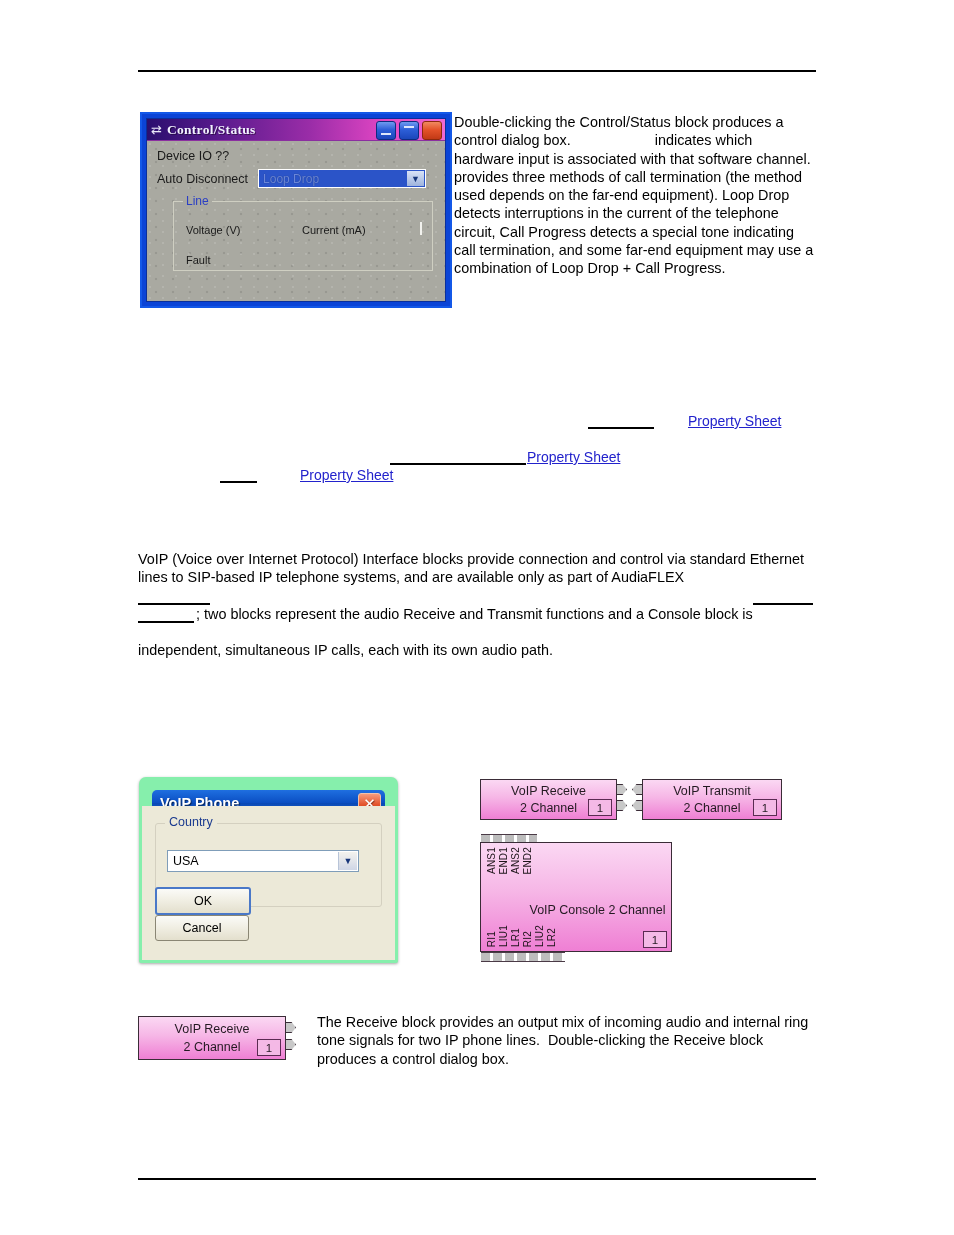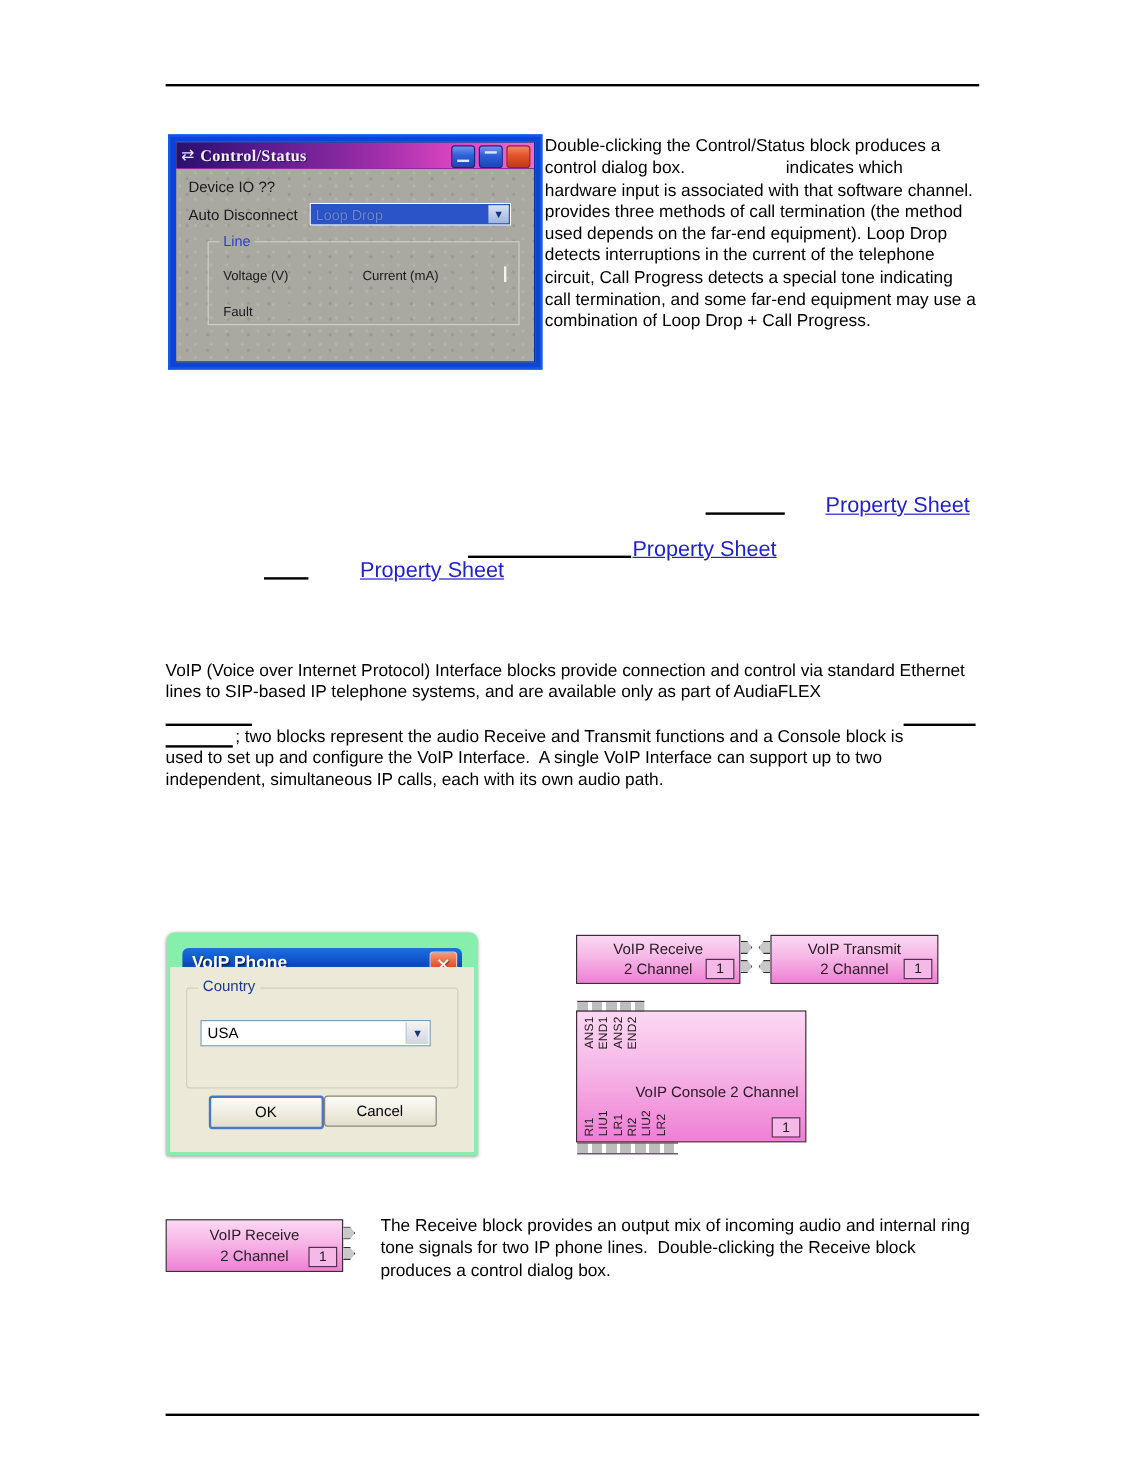--- a/index.html
+++ b/index.html
@@ -34,21 +34,21 @@
     position: absolute;
     font-size: 14.4px;
     line-height: 18.3px;
     color: #000;
     white-space: pre-wrap;
   }
 
   
   .ps-link {
     position: absolute;
-    font-size: 18px;
+    font-size: 14px;
     line-height: 18px;
     color: #2222cc;
     text-decoration: underline;
     white-space: nowrap;
   }
   
   .blank-rule {
     position: absolute;
     height: 1.5px;
     background: #000;
@@ -285,20 +285,21 @@
     border-left: 1px solid #b8c4d8;
     display: flex; align-items: center; justify-content: center;
     font-size: 9px;
     color: #16357a;
   }
   .xp-buttons {
     position: absolute;
     left: 12px; right: 12px; bottom: 18px;
     display: flex;
     justify-content: center;
+    flex-direction: column;
   }
   .xp-btn {
     width: 92px; height: 24px;
     background: linear-gradient(to bottom,#fbfbf8 0%, #f1efe4 45%, #e3dfcd 100%);
     border: 1px solid #8a8674;
     border-radius: 3px;
     font-size: 12.5px;
     color: #000;
     display: flex; align-items: center; justify-content: center;
   }
@@ -433,21 +434,20 @@
   <a class="ps-link" style="left:300px; top:466px;" href="#">Property Sheet</a>
 
   <div class="body-text" style="left:138px; top:550px; width:680px;">VoIP (Voice over Internet Protocol) Interface blocks provide connection and control via standard Ethernet lines to SIP-based IP telephone systems, and are available only as part of AudiaFLEX</div>
 
   <div class="blank-rule" style="left:138px; top:603px; width:72px;"></div>
   <div class="blank-rule" style="left:753px; top:603px; width:60px;"></div>
 
   <div class="blank-rule" style="left:138px; top:621px; width:56px;"></div>
   <div class="body-text" style="left:196px; top:605px; width:620px;">; two blocks represent the audio Receive and Transmit functions and a Console block is</div>
 
-  <div class="body-text" style="left:138px; top:623px; width:680px;">used to set up and configure the VoIP Interface.  A single VoIP Interface can support up to two</div>
   <div class="body-text" style="left:138px; top:641px; width:680px;">independent, simultaneous IP calls, each with its own audio path.</div>
 
 
   <div class="xp-window">
     <div class="xp-title">
       <span class="xp-title-text">VoIP Phone</span>
       <span class="xp-close">✕</span>
     </div>
     <div class="xp-body">
       <div class="xp-group">

